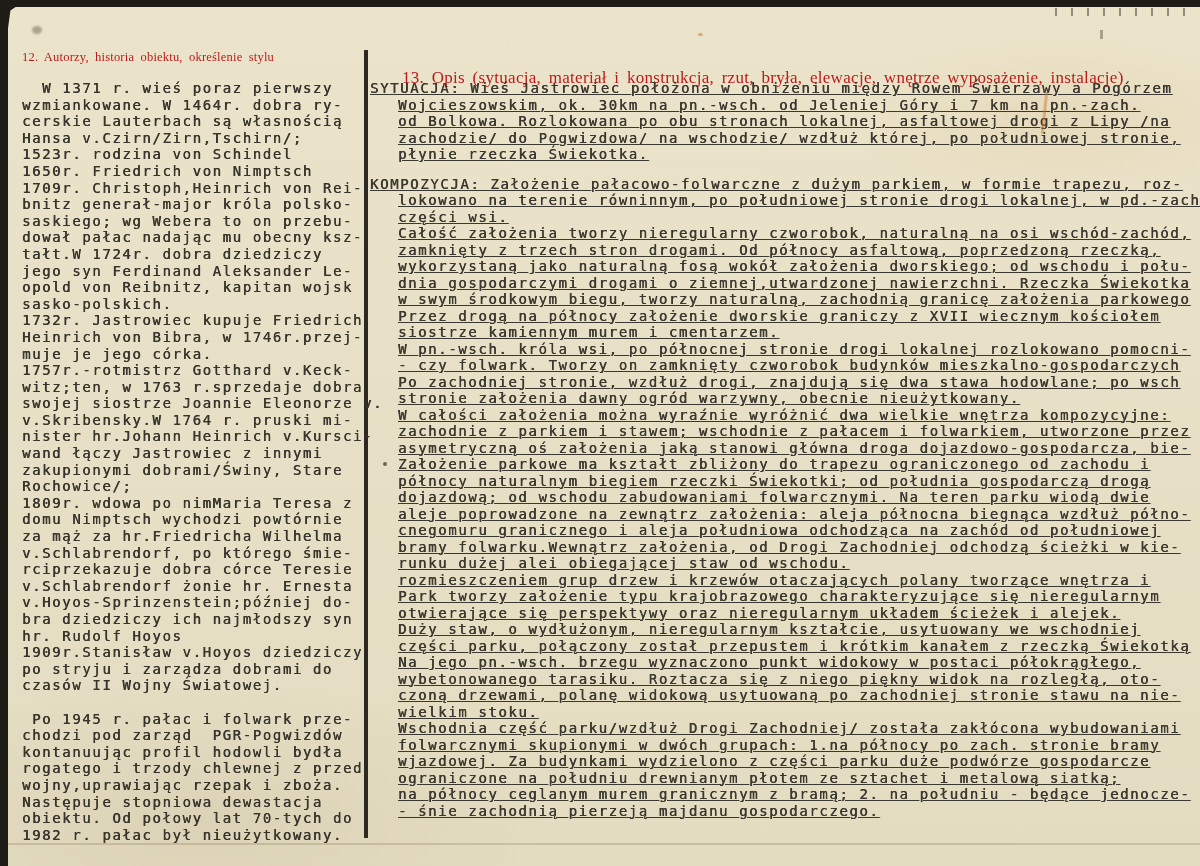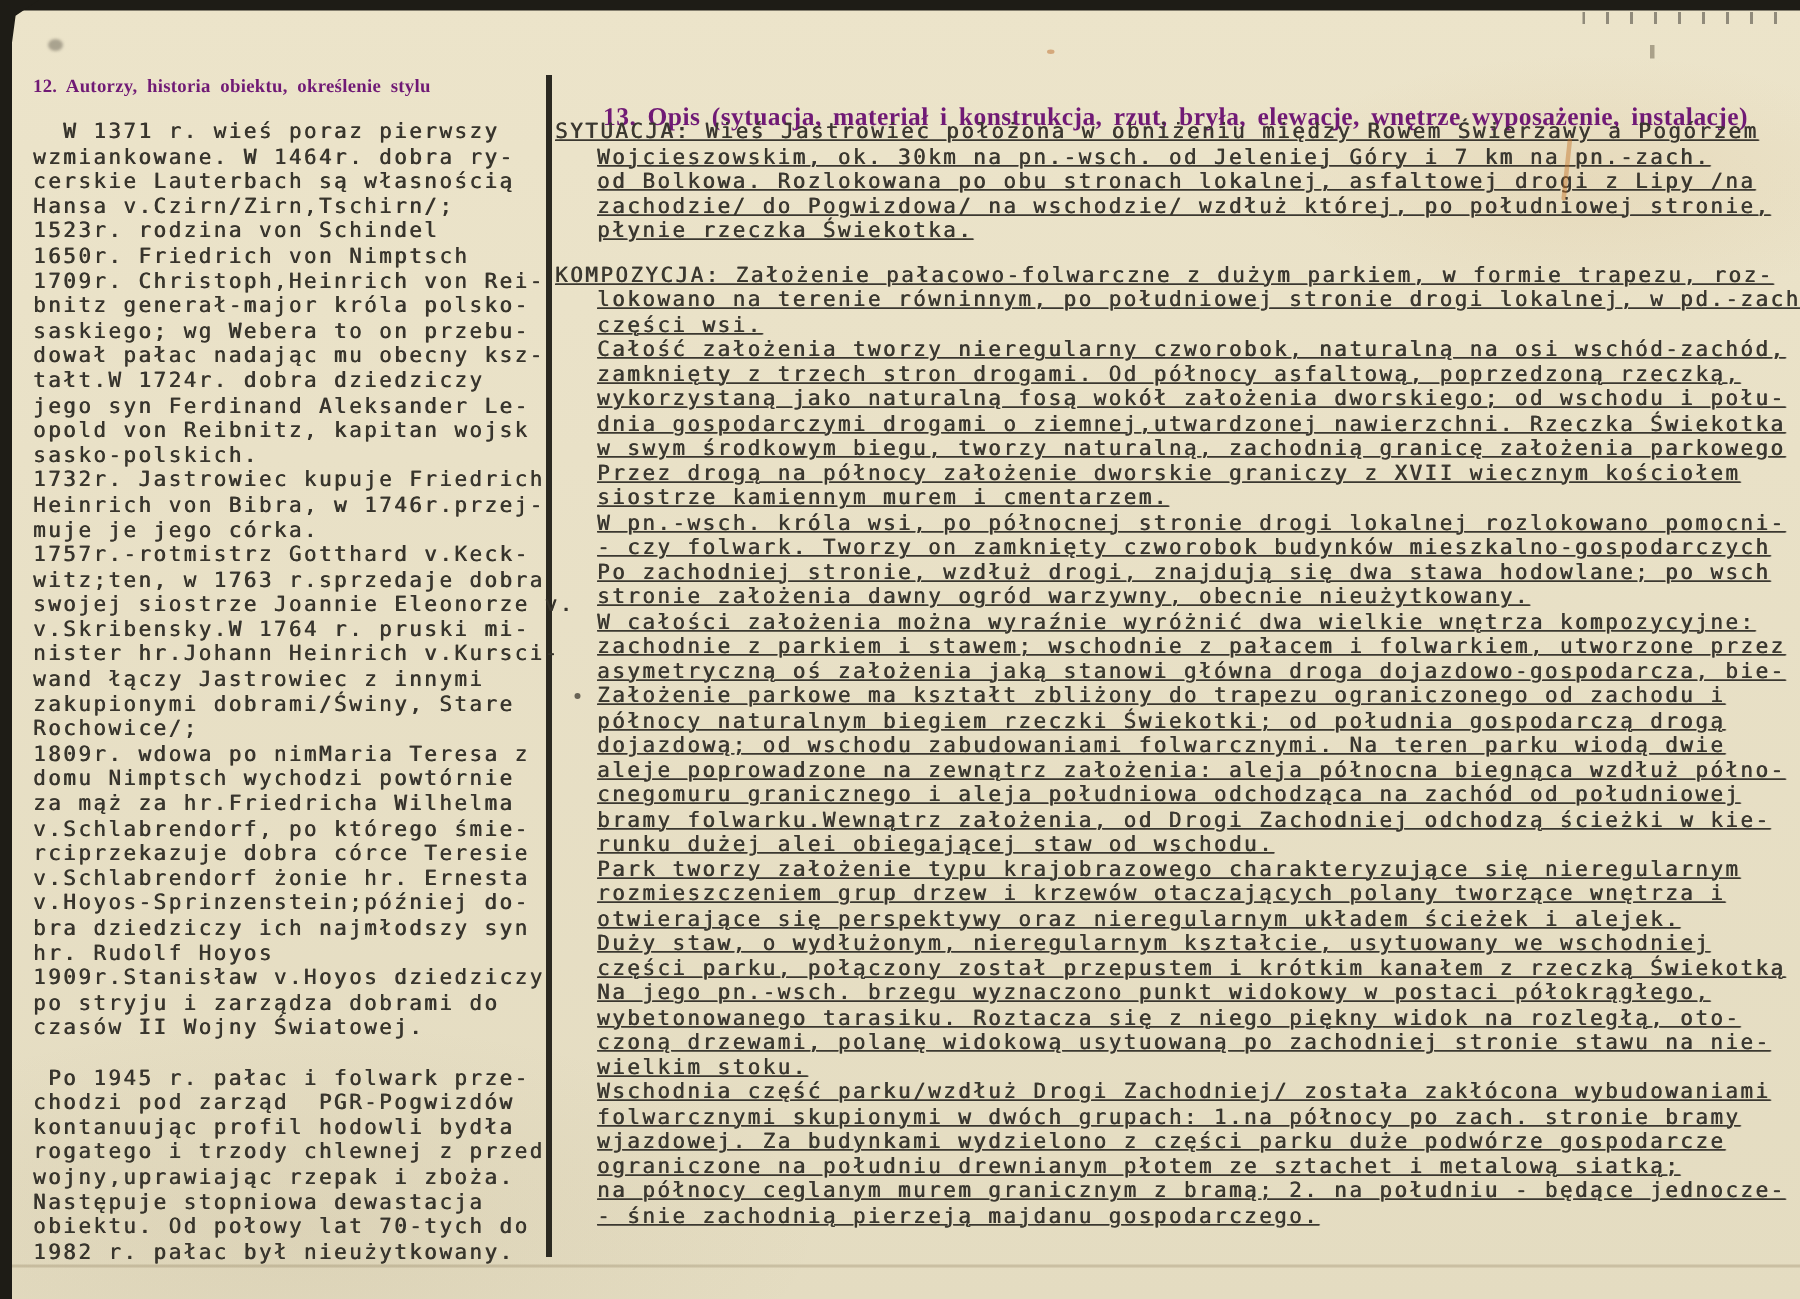--- a/index.html
+++ b/index.html
@@ -18,21 +18,21 @@
     font-family:"DejaVu Sans Mono", monospace;
   }
   .edge-top{position:absolute;left:0;top:0;width:1200px;height:7px;background:var(--edge);z-index:5;}
   .edge-left{position:absolute;left:0;top:0;width:8px;height:866px;background:var(--edge);z-index:5;}
   .corner-tl{position:absolute;left:0;top:0;width:26px;height:30px;background:var(--edge);z-index:5;
     clip-path:polygon(0 0,100% 0,40% 35%,30% 100%,0 100%);}
   .top-ticks{position:absolute;left:1055px;top:8px;width:140px;height:8px;opacity:.55;z-index:4;
     background:repeating-linear-gradient(90deg,#46423a 0 2px,transparent 2px 16px);}
   .divider{position:absolute;left:364px;top:50px;width:4px;height:788px;background:var(--divider);z-index:1;}
   .crease{position:absolute;left:0;top:843px;width:1200px;height:2px;background:rgba(110,92,55,.22);z-index:2;}
-  .hdr{position:absolute;font-family:"Liberation Serif", serif;font-weight:bold;color:#701a75;
+  .hdr{position:absolute;font-family:"Liberation Serif", serif;font-weight:normal;color:#b91c1c;
     white-space:pre;z-index:3;word-spacing:3px;}
   .hdr-left{left:22px;top:50px;font-size:12.5px;letter-spacing:.2px;}
   .hdr-right{left:372px;top:68px;font-size:17px;letter-spacing:.3px;margin-left:30px;}
   .col{position:absolute;color:var(--ink);font-size:14px;letter-spacing:1.6px;z-index:3;
     text-shadow:.4px 0 0 currentColor;}
   .col-left{left:22px;top:80px;color:#38352d;}
   .col-right{left:370px;top:80px;width:830px;overflow:visible;}
   .tline{white-space:pre;height:16.6px;line-height:16.6px;}
   .col-right .tline{height:16.5px;line-height:16.5px;text-decoration:underline;}
   .para{margin-bottom:13px;}
@@ -131,22 +131,22 @@
       <div class="tline indent">W całości założenia można wyraźnie wyróżnić dwa wielkie wnętrza kompozycyjne:</div>
       <div class="tline indent">zachodnie z parkiem i stawem; wschodnie z pałacem i folwarkiem, utworzone przez</div>
       <div class="tline indent">asymetryczną oś założenia jaką stanowi główna droga dojazdowo-gospodarcza, bie-</div>
       <div class="tline indent">Założenie parkowe ma kształt zbliżony do trapezu ograniczonego od zachodu i</div>
       <div class="tline indent">północy naturalnym biegiem rzeczki Świekotki; od południa gospodarczą drogą</div>
       <div class="tline indent">dojazdową; od wschodu zabudowaniami folwarcznymi. Na teren parku wiodą dwie</div>
       <div class="tline indent">aleje poprowadzone na zewnątrz założenia: aleja północna biegnąca wzdłuż półno-</div>
       <div class="tline indent">cnegomuru granicznego i aleja południowa odchodząca na zachód od południowej</div>
       <div class="tline indent">bramy folwarku.Wewnątrz założenia, od Drogi Zachodniej odchodzą ścieżki w kie-</div>
       <div class="tline indent">runku dużej alei obiegającej staw od wschodu.</div>
+      <div class="tline indent">rozmieszczeniem grup drzew i krzewów otaczających polany tworzące wnętrza i</div>
       <div class="tline indent">Park tworzy założenie typu krajobrazowego charakteryzujące się nieregularnym</div>
-      <div class="tline indent">rozmieszczeniem grup drzew i krzewów otaczających polany tworzące wnętrza i</div>
       <div class="tline indent">otwierające się perspektywy oraz nieregularnym układem ścieżek i alejek.</div>
       <div class="tline indent">Duży staw, o wydłużonym, nieregularnym kształcie, usytuowany we wschodniej</div>
       <div class="tline indent">części parku, połączony został przepustem i krótkim kanałem z rzeczką Świekotką</div>
       <div class="tline indent">Na jego pn.-wsch. brzegu wyznaczono punkt widokowy w postaci półokrągłego,</div>
       <div class="tline indent">wybetonowanego tarasiku. Roztacza się z niego piękny widok na rozległą, oto-</div>
       <div class="tline indent">czoną drzewami, polanę widokową usytuowaną po zachodniej stronie stawu na nie-</div>
       <div class="tline indent">wielkim stoku.</div>
       <div class="tline indent">Wschodnia część parku/wzdłuż Drogi Zachodniej/ została zakłócona wybudowaniami</div>
       <div class="tline indent">folwarcznymi skupionymi w dwóch grupach: 1.na północy po zach. stronie bramy</div>
       <div class="tline indent">wjazdowej. Za budynkami wydzielono z części parku duże podwórze gospodarcze</div>

